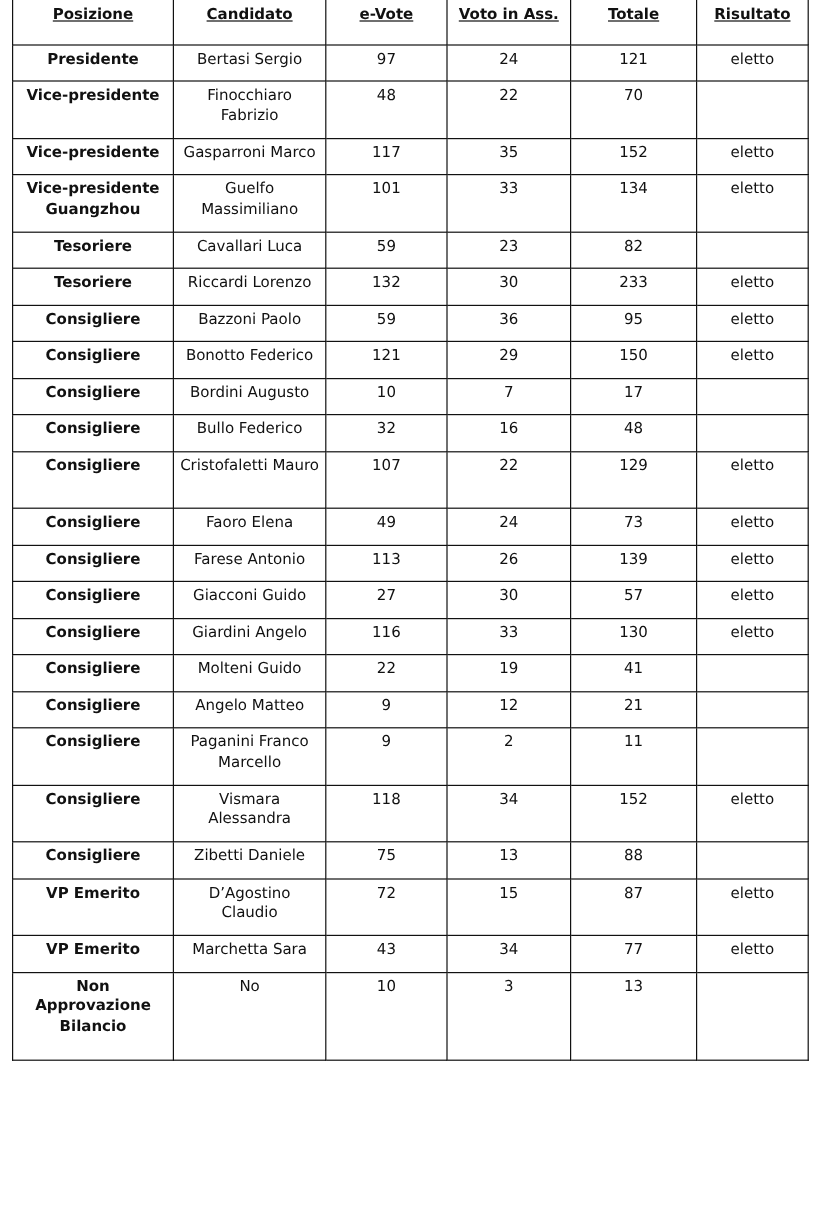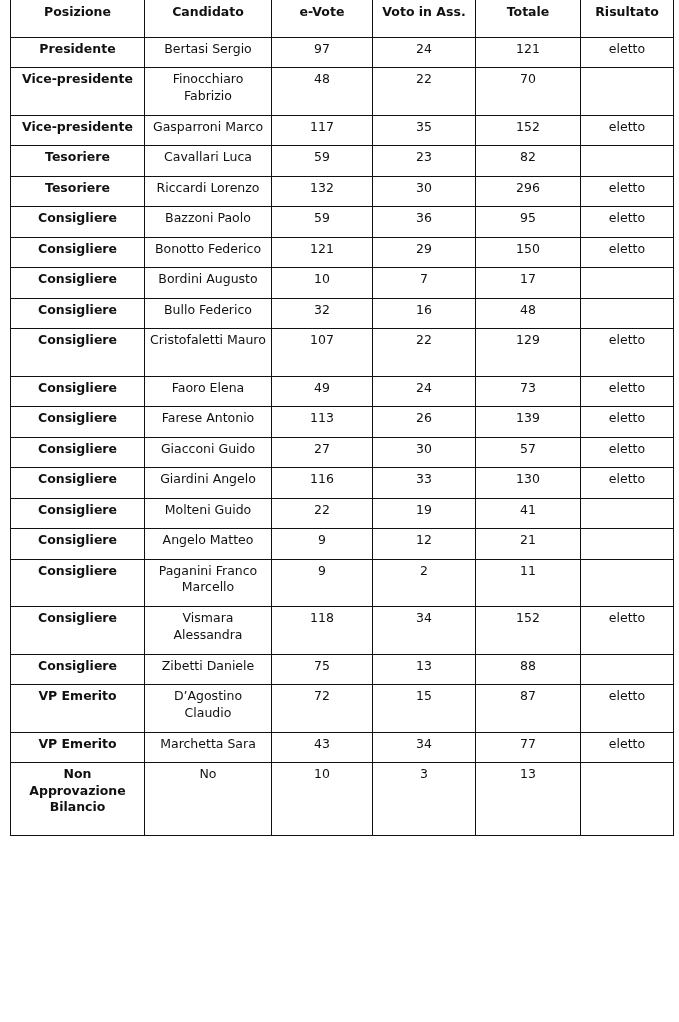--- a/index.html
+++ b/index.html
@@ -4,21 +4,21 @@
 <style>
   html, body { margin: 0; padding: 0; background: #ffffff; }
   body { width: 679px; height: 1022px; overflow: hidden; position: relative;
          font-family: "DejaVu Sans", sans-serif; color: #111; }
   table.results { position: absolute; left: 10px; top: -6px; border-collapse: collapse;
                   table-layout: fixed; width: 663px; }
   table.results td, table.results th { border: 1.5px solid #111; text-align: center;
                   vertical-align: top; font-size: 12.5px; line-height: 16.5px;
                   padding: 3px 4px 0 4px; box-sizing: border-box; }
   table.results th { font-weight: bold; height: 43px; padding-top: 10px; border-top: none; }
-  table.results th span { }
+  table.results th span { text-decoration: underline; }
   td.pos { font-weight: bold; margin-top: 11px; }
   tr.h1 td { height: 30.5px; }
   tr.h2 td { height: 47.5px; }
   tr.h3 td { height: 73px; }
   col.c1 { width: 134px; } col.c2 { width: 127px; } col.c3 { width: 101px; }
   col.c4 { width: 103px; } col.c5 { width: 105px; } col.c6 { width: 93px; }
 </style>
 </head>
 <body>
 
@@ -59,34 +59,42 @@
         <td></td>
       </tr>
       <tr class="h1">
         <td class="pos">Vice-presidente</td>
         <td>Gasparroni Marco</td>
         <td>117</td>
         <td>35</td>
         <td>152</td>
         <td>eletto</td>
       </tr>
+      <tr class="h2">
+        <td class="pos">Vice-presidente Guangzhou</td>
+        <td>Guelfo Massimiliano</td>
+        <td>101</td>
+        <td>33</td>
+        <td>134</td>
+        <td>eletto</td>
+      </tr>
       <tr class="h1">
         <td class="pos">Tesoriere</td>
         <td>Cavallari Luca</td>
         <td>59</td>
         <td>23</td>
         <td>82</td>
         <td></td>
       </tr>
       <tr class="h1">
         <td class="pos">Tesoriere</td>
         <td>Riccardi Lorenzo</td>
         <td>132</td>
         <td>30</td>
-        <td>296</td>
+        <td>233</td>
         <td>eletto</td>
       </tr>
       <tr class="h1">
         <td class="pos">Consigliere</td>
         <td>Bazzoni Paolo</td>
         <td>59</td>
         <td>36</td>
         <td>95</td>
         <td>eletto</td>
       </tr>

